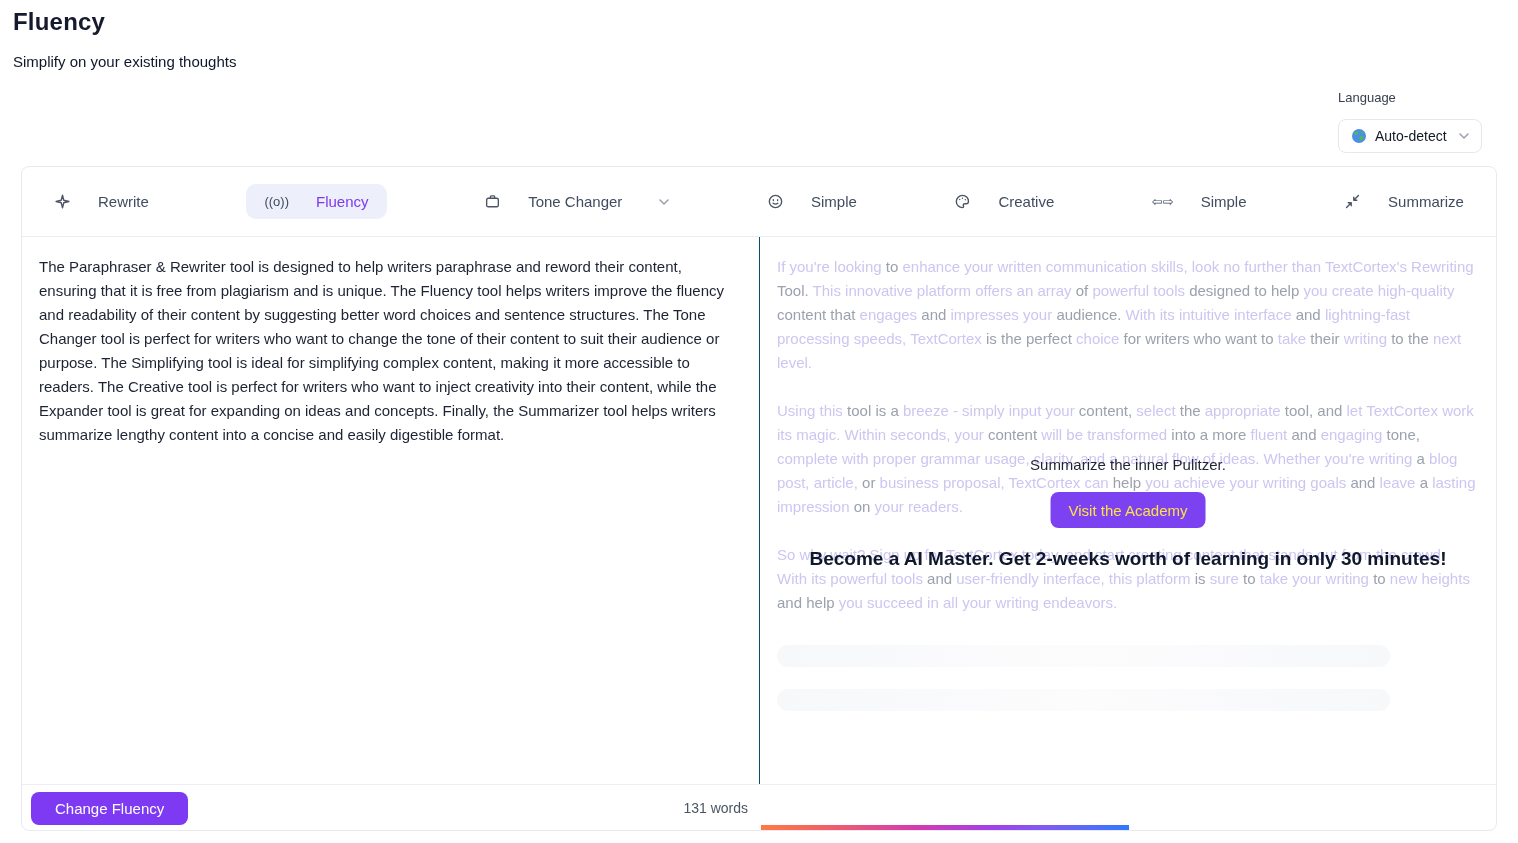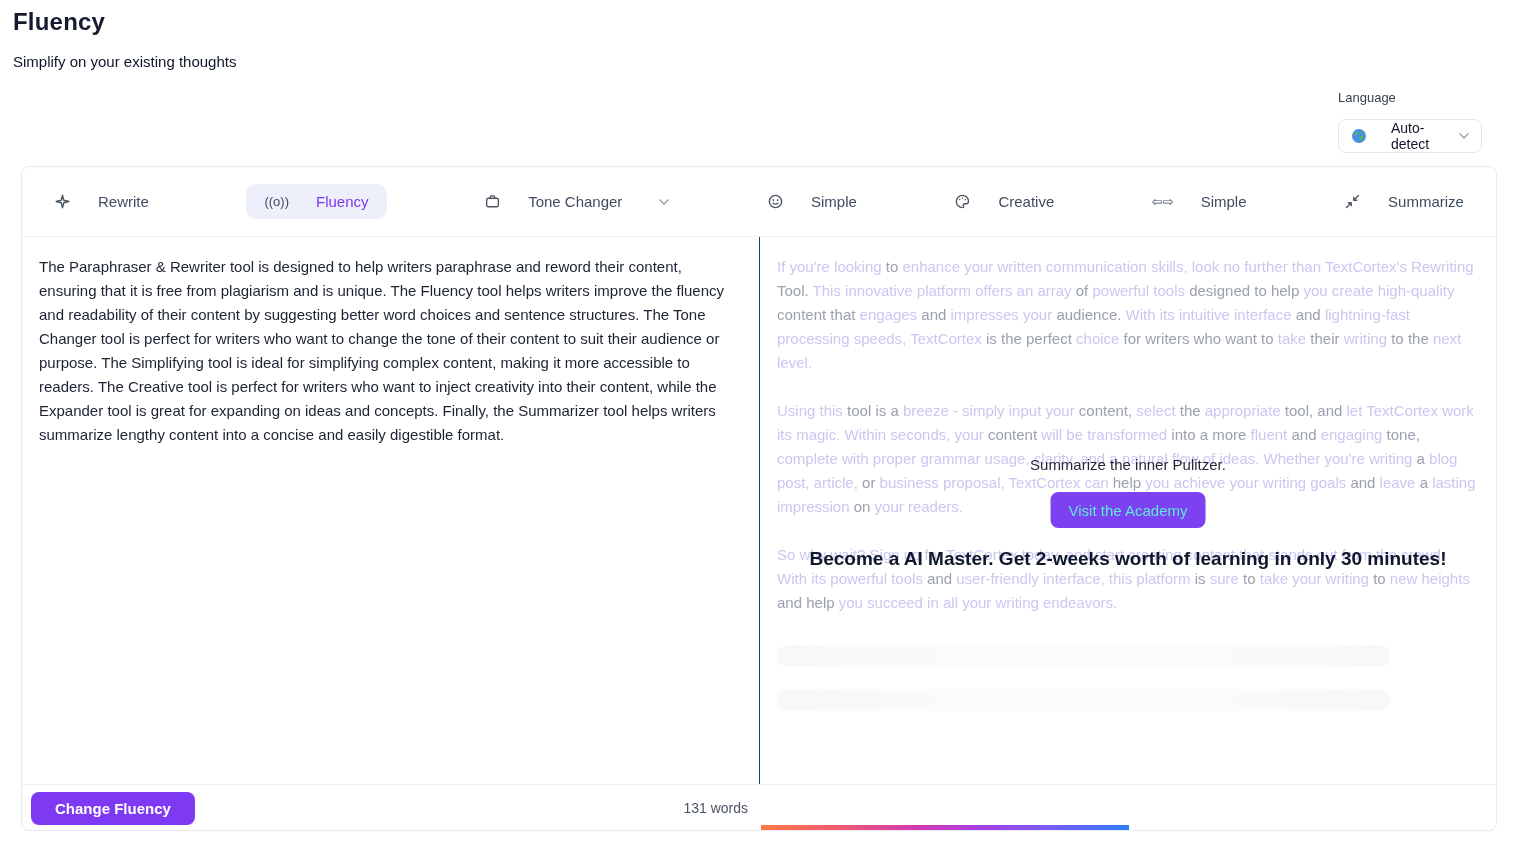--- a/index.html
+++ b/index.html
@@ -7,21 +7,21 @@
   .page { position:relative; width:1518px; height:843px; }
 
   
   .hdr { position:absolute; left:13px; top:8px; }
   .hdr h1 { font-size:24px; font-weight:700; color:#151a2e; letter-spacing:.2px; }
   .hdr .sub { margin-top:17px; font-size:15px; color:#0f172a; }
 
   
   .lang { position:absolute; right:36px; top:90px; width:144px; }
   .lang .lbl { font-size:13px; color:#374151; margin-bottom:14px; }
-  .lang .sel { display:flex; align-items:center; gap:24px; height:34px; padding:0 12px;
+  .lang .sel { display:flex; align-items:center; gap:8px; height:34px; padding:0 12px;
                border:1px solid #e5e7eb; border-radius:8px; background:#fff; cursor:pointer; }
   .lang .sel .txt { font-size:14px; color:#111827; flex:1; }
   .chev { width:10px; height:6px; }
   .chev path { stroke:#9ca3af; stroke-width:1.6; fill:none; stroke-linecap:round; stroke-linejoin:round; }
 
   
   .card { position:absolute; left:21px; top:166px; width:1476px; height:665px;
           border:1px solid #e8eaf0; border-radius:8px; background:#fff; overflow:hidden; }
 
   
@@ -41,37 +41,37 @@
   .col-left { color:#1d2333; }
   .col-right { position:relative; border-left:1px solid #0c4a6e; }
   .col-right p { margin:0 0 24px 0; }
   .hl { color:#ccc6f1; }
   .dim { color:#9ba1ad; }
 
   
   .ov-line1 { position:absolute; top:216px; left:0; width:100%; text-align:center;
               font-size:15px; font-weight:500; color:#1f2533; z-index:3; }
   .academy-btn { position:absolute; top:255px; left:50%; transform:translateX(-50%);
-                 background:#7c42f2; color:#5eead4; border:none; border-radius:8px;
+                 background:#7c42f2; color:#fde047; border:none; border-radius:8px;
                  font-family:"Liberation Sans", sans-serif; font-size:15px; font-weight:500;
                  padding:0 18px; height:36px; cursor:pointer; z-index:3; white-space:nowrap; }
   .ov-line2 { position:absolute; top:310px; left:0; width:100%; text-align:center;
               font-size:19px; font-weight:700; color:#0f172a; z-index:3; white-space:nowrap; }
 
   
   .skel { position:absolute; left:17px; width:613px; height:22px; border-radius:11px;
           background:linear-gradient(90deg,#f7f8fa,#fcfcfd,#f7f8fa); }
   .skel.s1 { top:408px; } .skel.s2 { top:452px; }
 
   
   .footer { position:relative; display:flex; height:47px; border-top:1px solid #eceef3; }
   .f-half { position:relative; width:50%; display:flex; align-items:center; }
   .change-btn { margin-left:9px; height:33px; padding:0 24px; background:#7d3af2; color:#fff;
                 border:none; border-radius:8px; font-family:"Liberation Sans", sans-serif;
-                font-size:15px; font-weight:700; cursor:pointer; }
+                font-size:15px; font-weight:400; cursor:pointer; }
   .words { position:absolute; right:11px; font-size:14px; color:#4b5563; }
   .status { width:100%; text-align:center; font-size:15px; color:#6b7280; }
 
   
   .progress { position:absolute; left:739px; bottom:0; width:368px; height:5px; z-index:4;
               background:linear-gradient(90deg,#ff7a45 0%,#ee5d6c 20%,#d43bb0 42%,#a340e8 62%,#7d5cf3 78%,#2e7bff 100%); }
 
   .globe { width:16px; height:16px; }
 </style>
 </head>

